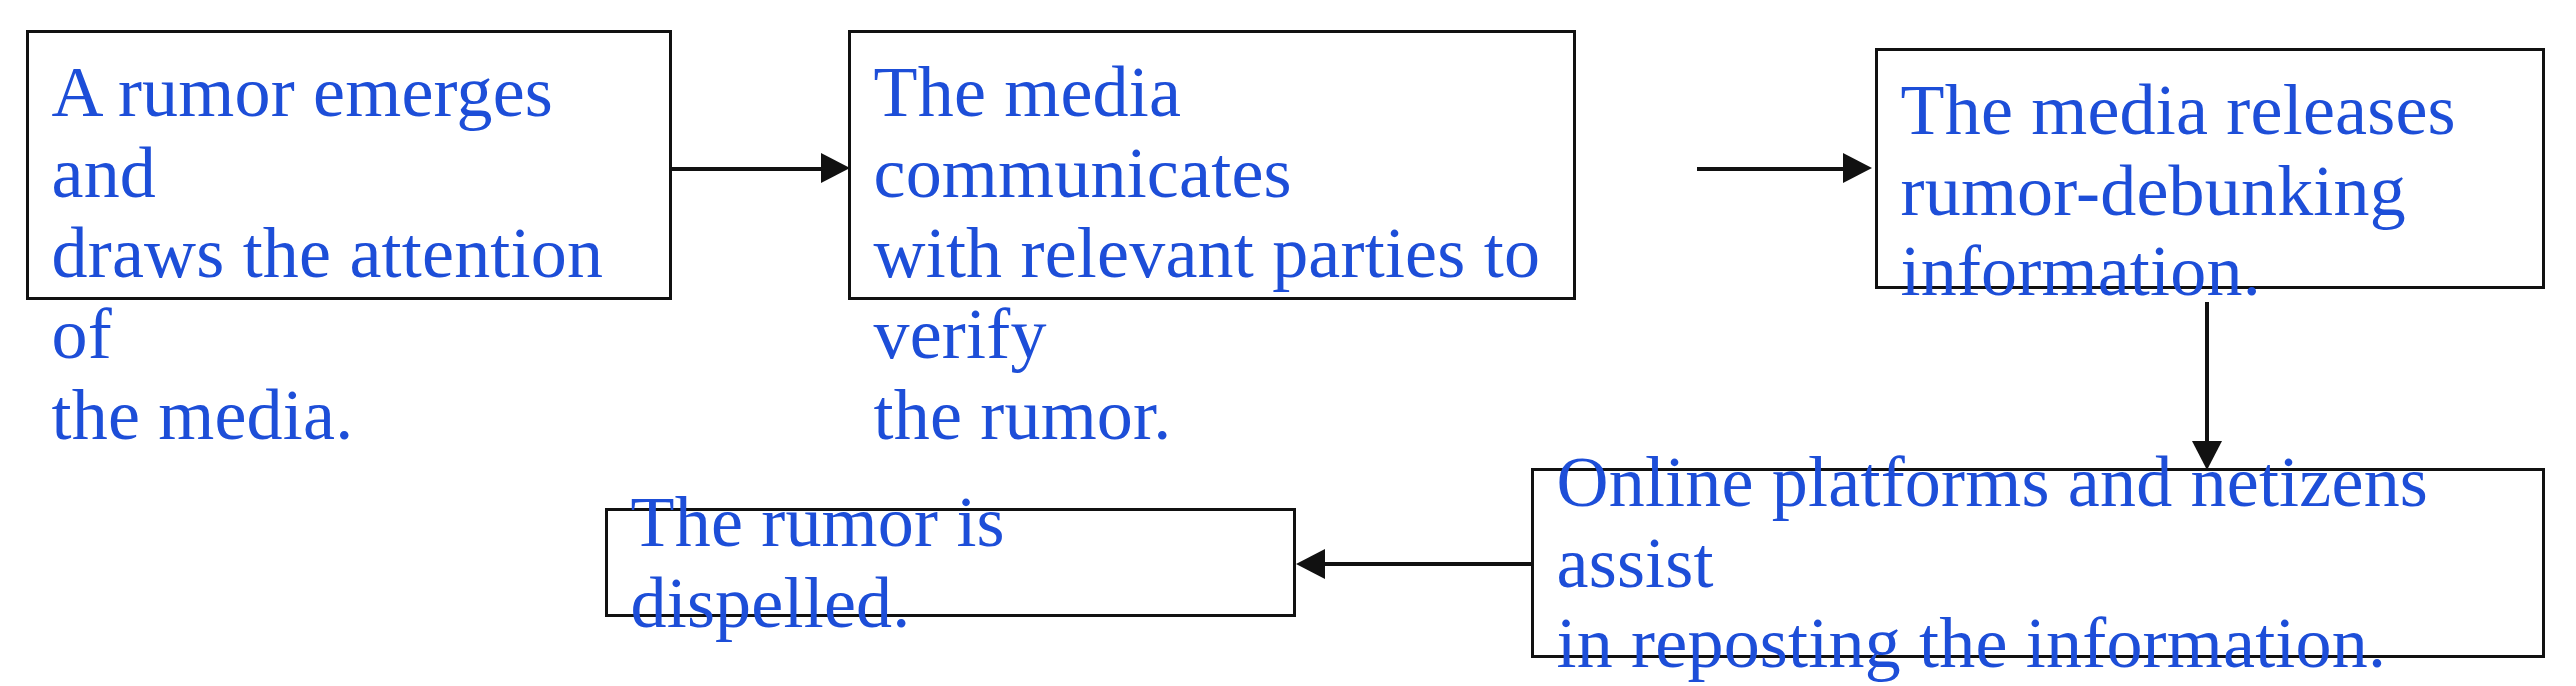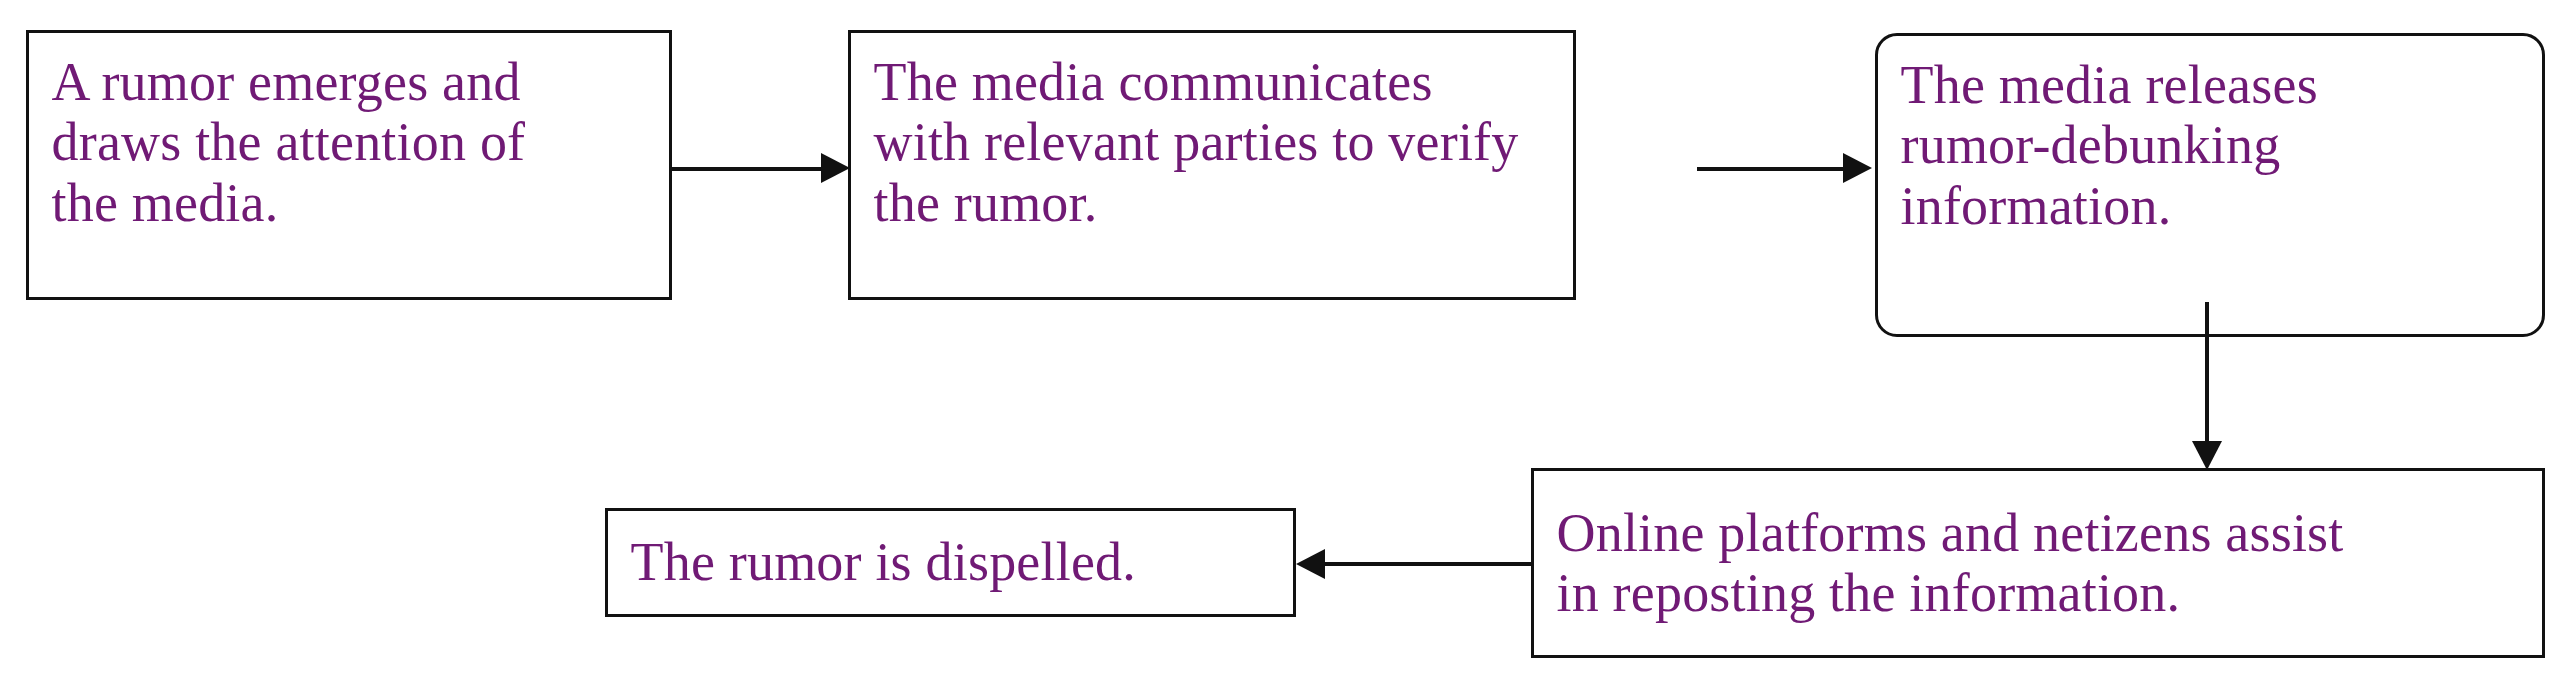--- a/index.html
+++ b/index.html
@@ -15,38 +15,38 @@
     width: 2576px;
     height: 687px;
     background: #ffffff;
     overflow: hidden;
   }
   .node {
     position: absolute;
     box-sizing: border-box;
     border: 3.5px solid #111111;
     background: #ffffff;
-    color: #701a75;
+    color: #1d4ed8;
     display: flex;
     flex-direction: column;
     justify-content: flex-start;
     padding: 19px 22.5px 8.6px 22.5px;
-    font-size: 54px;
+    font-size: 72px;
     line-height: 1.12;
     letter-spacing: 0.2px;
     white-space: pre-line;
   }
   .node-text {
     display: block;
   }
 
   
   #node-rumor-emerges   { left: 26px;   top: 30px;  width: 646px;  height: 270px; }
   #node-media-verifies  { left: 848px;  top: 30px;  width: 728px;  height: 270px; }
-  #node-media-releases  { left: 1875px; top: 33px;  width: 670px;  height: 304px; border-radius: 22px; }
+  #node-media-releases  { left: 1875px; top: 48px;  width: 670px;  height: 241px; }
   #node-platforms-assist{ left: 1531px; top: 468px; width: 1014px; height: 190px;
                           justify-content: center; padding-top: 8.6px; }
   #node-rumor-dispelled { left: 605px;  top: 508px; width: 691px;  height: 109px;
                           justify-content: center; padding-top: 0; padding-bottom: 0; }
 
   
   .conn {
     position: absolute;
   }
   .conn-line-h {

